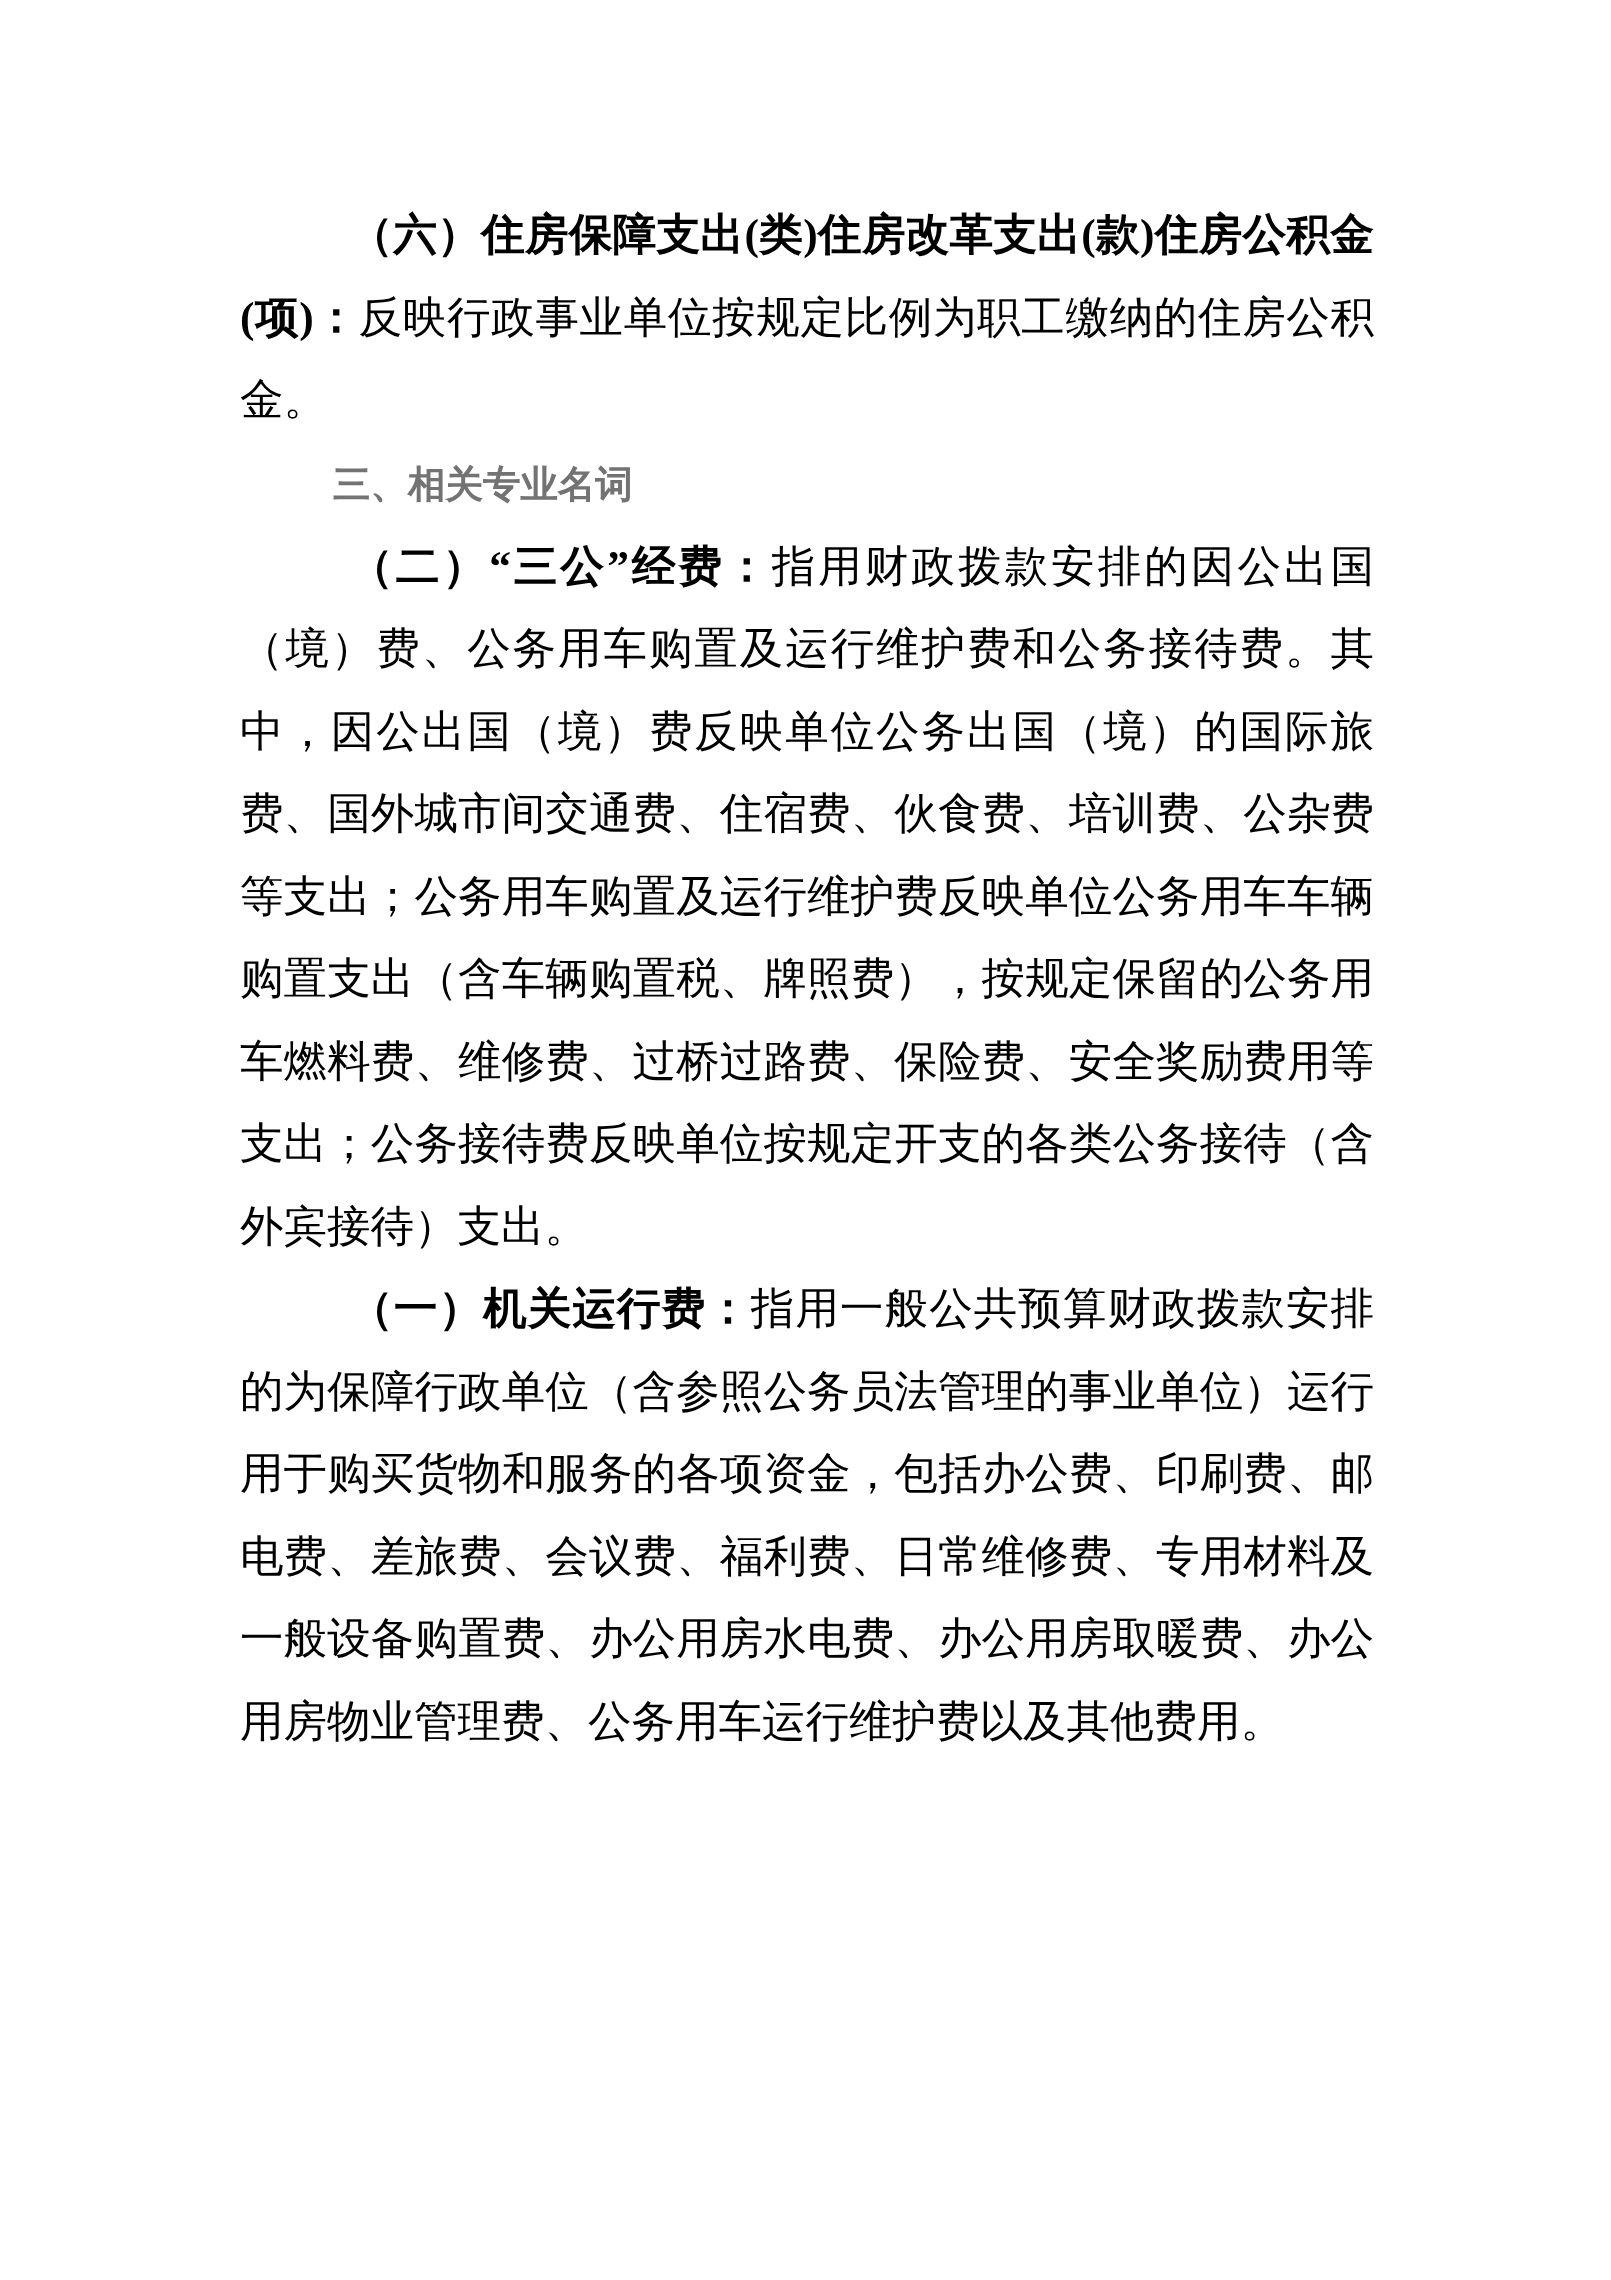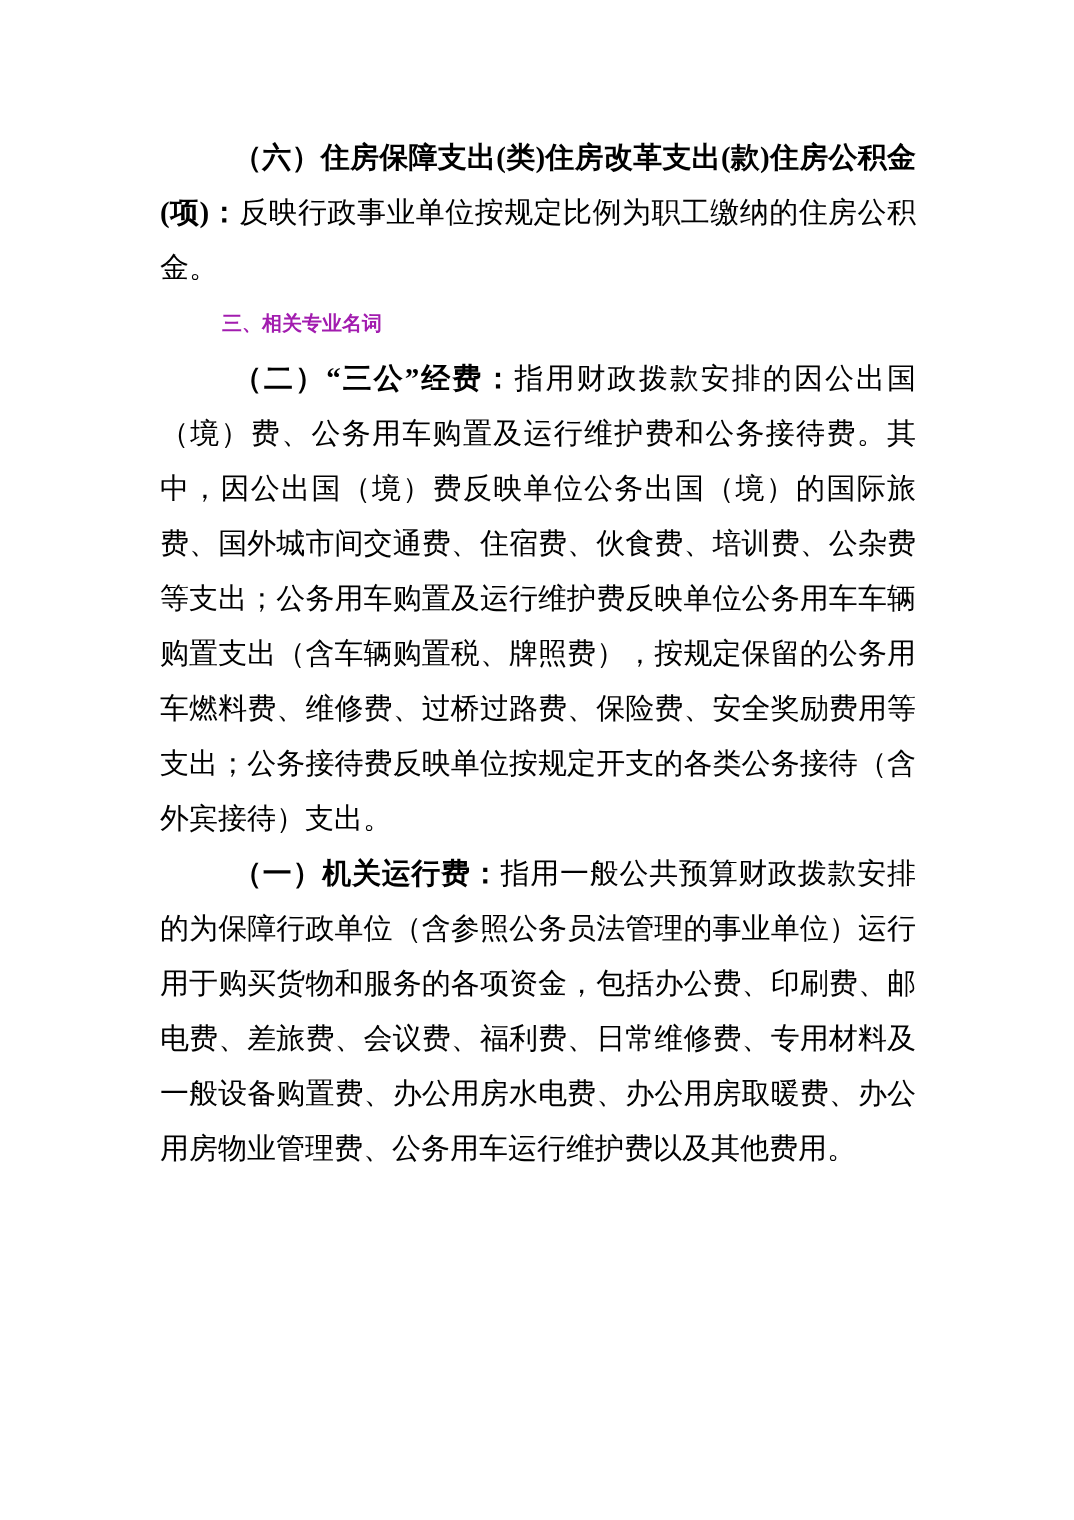--- a/index.html
+++ b/index.html
@@ -26,25 +26,25 @@
     text-align-last: left;
     text-indent: 73px;
     color: #000000;
   }
   .lead {
     font-weight: bold;
   }
   .section-heading {
     margin: 0;
     font-family: "Liberation Sans", "DejaVu Sans", sans-serif;
-    font-size: 20px;
+    font-size: 25px;
     font-weight: bold;
     line-height: 56px;
     text-indent: 62px;
-    color: #a21caf;
+    color: #737373;
   }
 </style>
 </head>
 <body>
 
 <div class="page">
 
   <p class="body-para"><span class="lead">（六）住房保障支出(类)住房改革支出(款)住房公积金(项)：</span><span>反映行政事业单位按规定比例为职工缴纳的住房公积金。</span></p>
 
   <div class="section-heading">三、相关专业名词</div>

